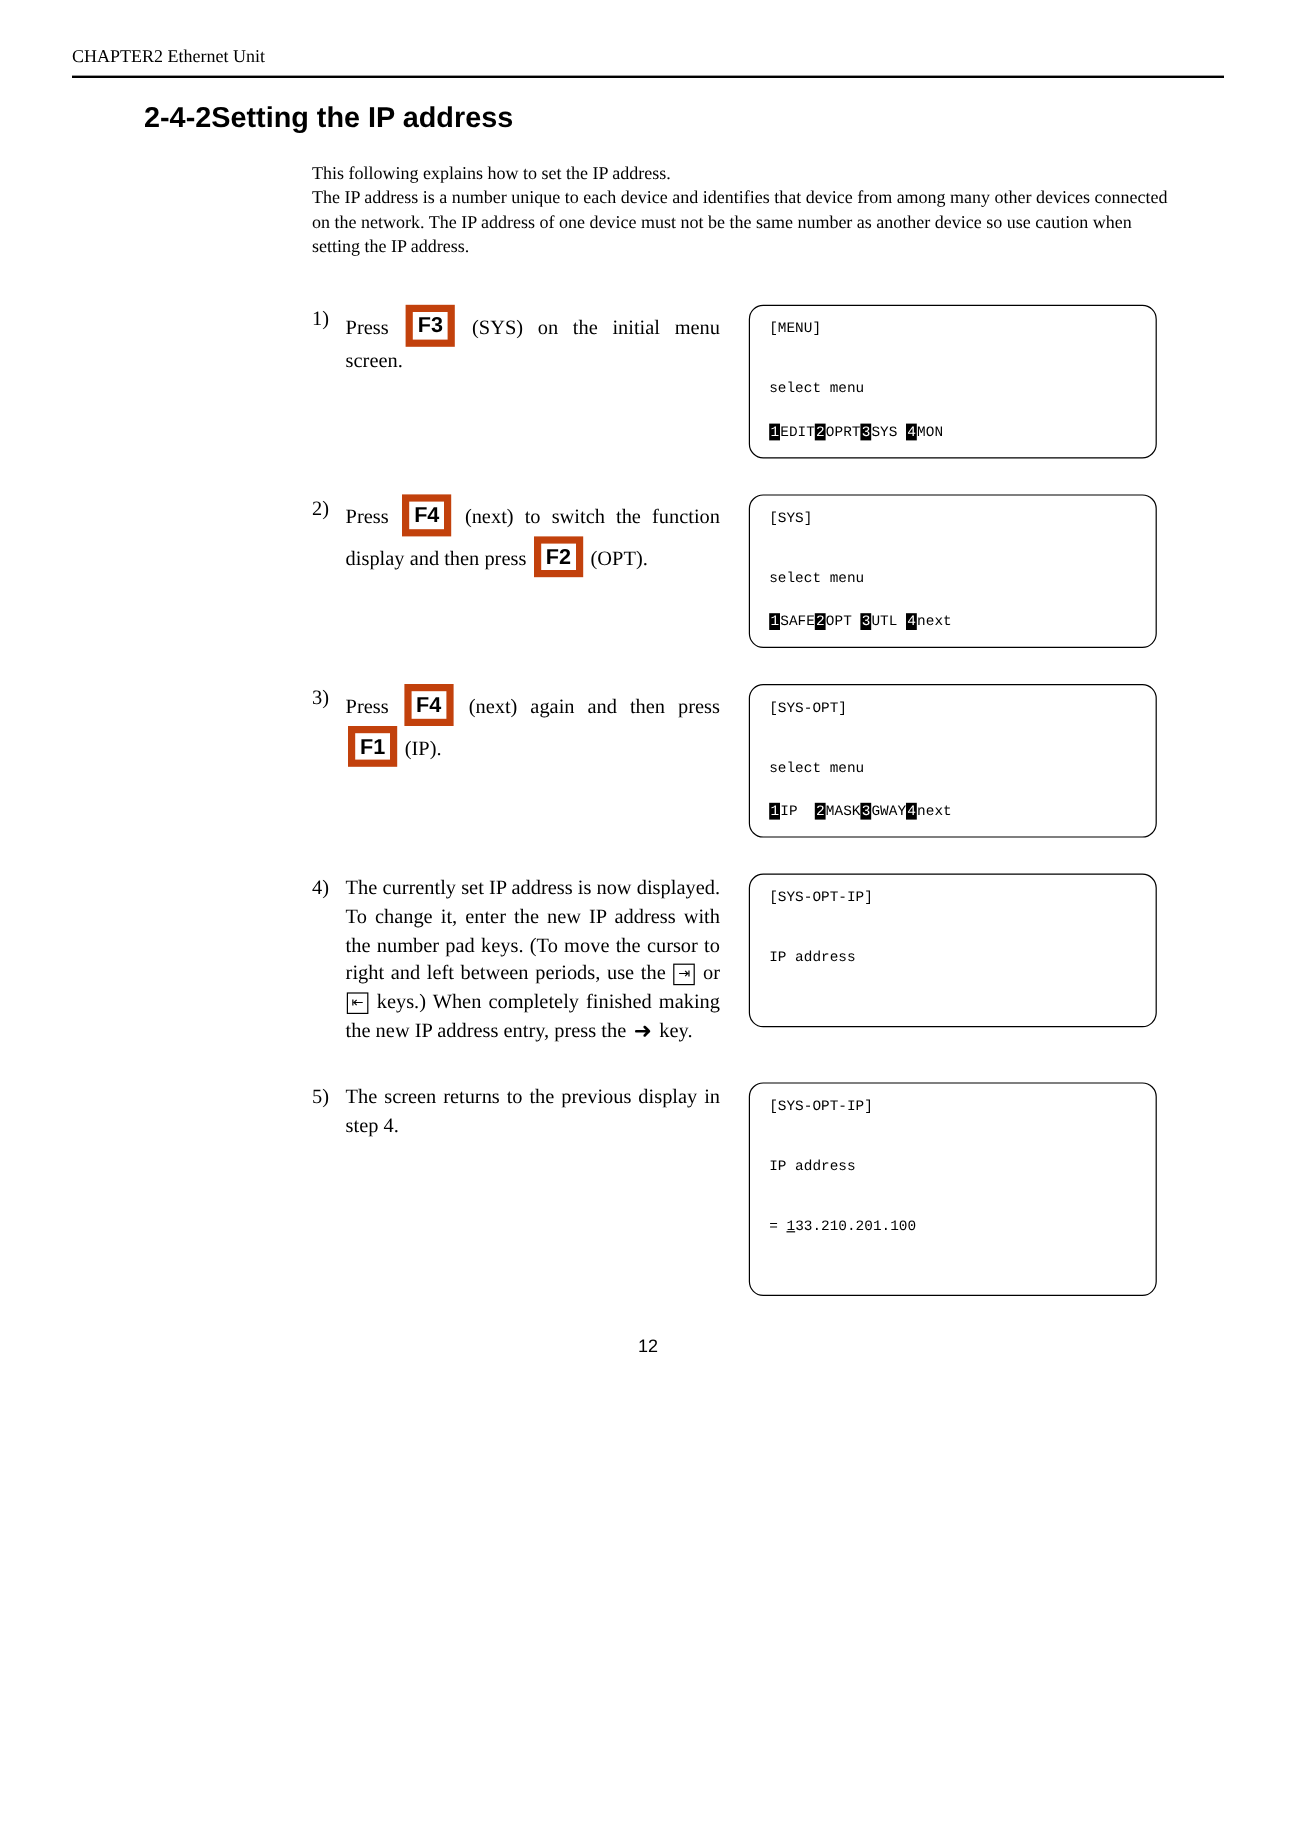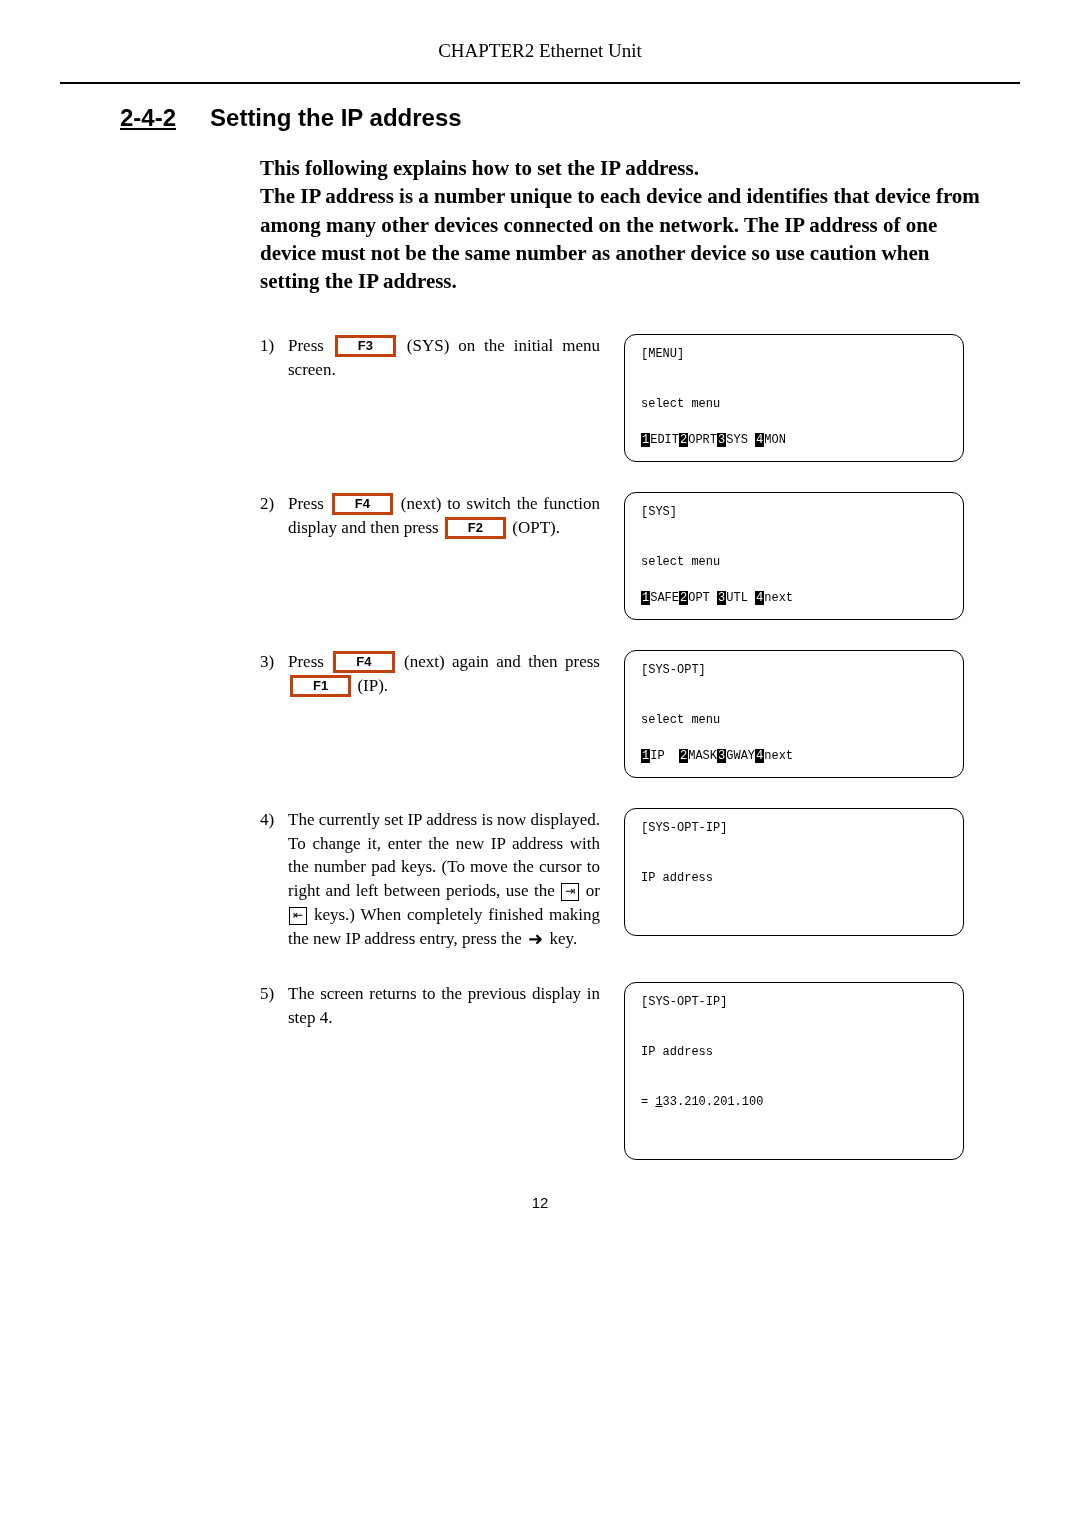--- a/index.html
+++ b/index.html
@@ -5,47 +5,43 @@
   body {
     font-family: "Times New Roman", serif;
     background: #fff;
     color: #000;
     margin: 0;
     padding: 40px 60px;
     width: 1080px;
     box-sizing: border-box;
   }
   .running-header {
-    font-size: 19px;
-    margin-bottom: 20px;
-    text-align: center;
+    font-size: 15px;
+    margin-bottom: 6px;
   }
   .header-rule {
     border: none;
     border-top: 2px solid #000;
     margin: 0 0 20px 0;
   }
   .section-title {
     font-family: Arial, Helvetica, sans-serif;
     font-weight: bold;
     font-size: 24px;
     margin: 10px 0 22px 60px;
   }
   .section-number {
     display: inline-block;
-    margin-right: 34px;
-    text-decoration: underline;
   }
   .intro-block {
     margin-left: 200px;
     margin-right: 40px;
-    font-size: 21px;
+    font-size: 15px;
     line-height: 1.35;
     margin-bottom: 38px;
-    font-weight: bold;
   }
   .steps-area {
     margin-left: 200px;
   }
   .step-row {
     display: flex;
     align-items: flex-start;
     margin-bottom: 30px;
     gap: 24px;
   }
@@ -57,25 +53,25 @@
     text-align: justify;
   }
   .step-num {
     flex: 0 0 28px;
   }
   .step-body {
     flex: 1;
   }
   .keycap {
     display: inline-block;
-    border: 3px solid #c2410c;
+    border: 6px solid #c2410c;
     font-family: Arial, sans-serif;
     font-weight: bold;
-    font-size: 13px;
-    padding: 0 20px;
+    font-size: 18px;
+    padding: 0 4px;
     margin: 0 2px;
     vertical-align: 1px;
     line-height: 1.25;
   }
   .small-key {
     display: inline-block;
     border: 1px solid #000;
     font-size: 12px;
     padding: 0 3px;
     margin: 0 1px;

